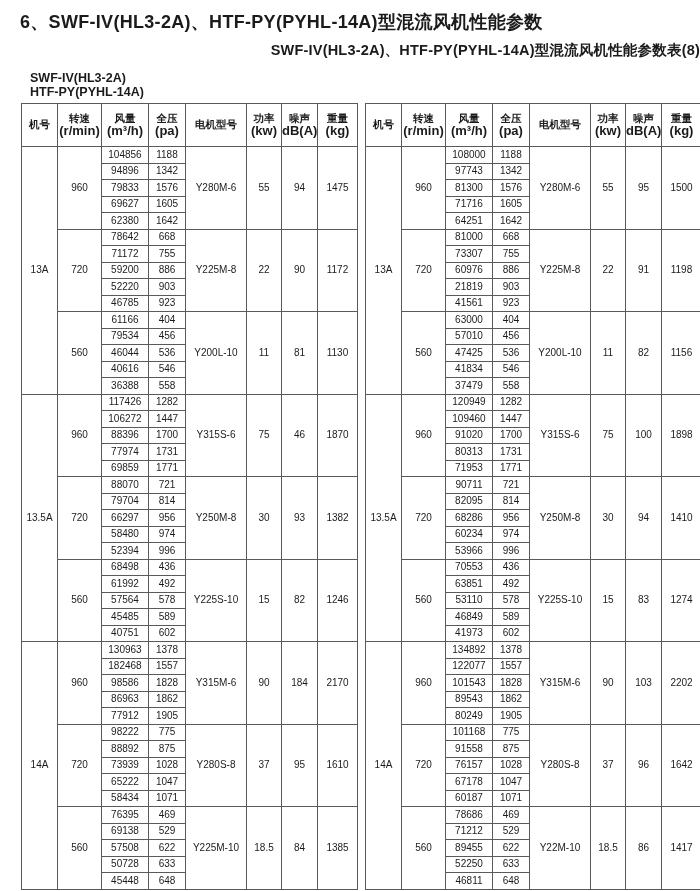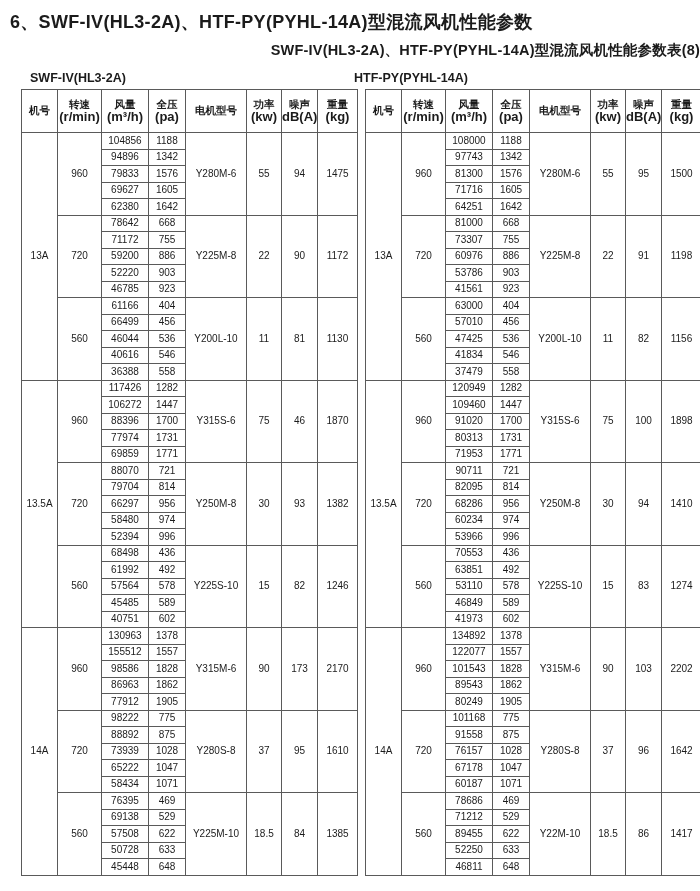--- a/index.html
+++ b/index.html
@@ -9,30 +9,32 @@
     color:#1b1b1b;
     font-family:"Liberation Sans","DejaVu Sans",sans-serif;
     overflow:hidden;
   }
   .page{padding:6px 0 0 0;}
   .title{
     font-size:18px;font-weight:bold;
     padding:4px 0 0 10px;
     letter-spacing:0.3px;
     white-space:nowrap;
+    margin-left:10px;
   }
   .subtitle{
     font-size:14.5px;font-weight:bold;
     text-align:right;
     margin-top:7px;
     letter-spacing:0.2px;
   }
   .captions{
     display:flex;
     margin:11px 22px 4px 30px;
+    flex-direction:column;
   }
   .caption{
     flex:1;
     font-size:12.5px;font-weight:bold;
   }
   .tables{
     display:flex;
     gap:7px;
     margin:0 14px 0 21px;
   }
@@ -174,21 +176,21 @@
           <tr>
             <td rowspan="5">560</td>
             <td>61166</td>
             <td>404</td>
             <td rowspan="5">Y200L-10</td>
             <td rowspan="5">11</td>
             <td rowspan="5">81</td>
             <td rowspan="5">1130</td>
           </tr>
           <tr>
-            <td>66499</td>
+            <td>79534</td>
             <td>456</td>
           </tr>
           <tr>
             <td>46044</td>
             <td>536</td>
           </tr>
           <tr>
             <td>40616</td>
             <td>546</td>
           </tr>
@@ -272,25 +274,25 @@
             <td>40751</td>
             <td>602</td>
           </tr>
           <tr>
             <td rowspan="15">14A</td>
             <td rowspan="5">960</td>
             <td>130963</td>
             <td>1378</td>
             <td rowspan="5">Y315M-6</td>
             <td rowspan="5">90</td>
-            <td rowspan="5">173</td>
+            <td rowspan="5">184</td>
             <td rowspan="5">2170</td>
           </tr>
           <tr>
-            <td>155512</td>
+            <td>182468</td>
             <td>1557</td>
           </tr>
           <tr>
             <td>98586</td>
             <td>1828</td>
           </tr>
           <tr>
             <td>86963</td>
             <td>1862</td>
           </tr>
@@ -434,21 +436,21 @@
           </tr>
           <tr>
             <td>73307</td>
             <td>755</td>
           </tr>
           <tr>
             <td>60976</td>
             <td>886</td>
           </tr>
           <tr>
-            <td>53786</td>
+            <td>21819</td>
             <td>903</td>
           </tr>
           <tr>
             <td>41561</td>
             <td>923</td>
           </tr>
           <tr>
             <td rowspan="5">560</td>
             <td>63000</td>
             <td>404</td>

